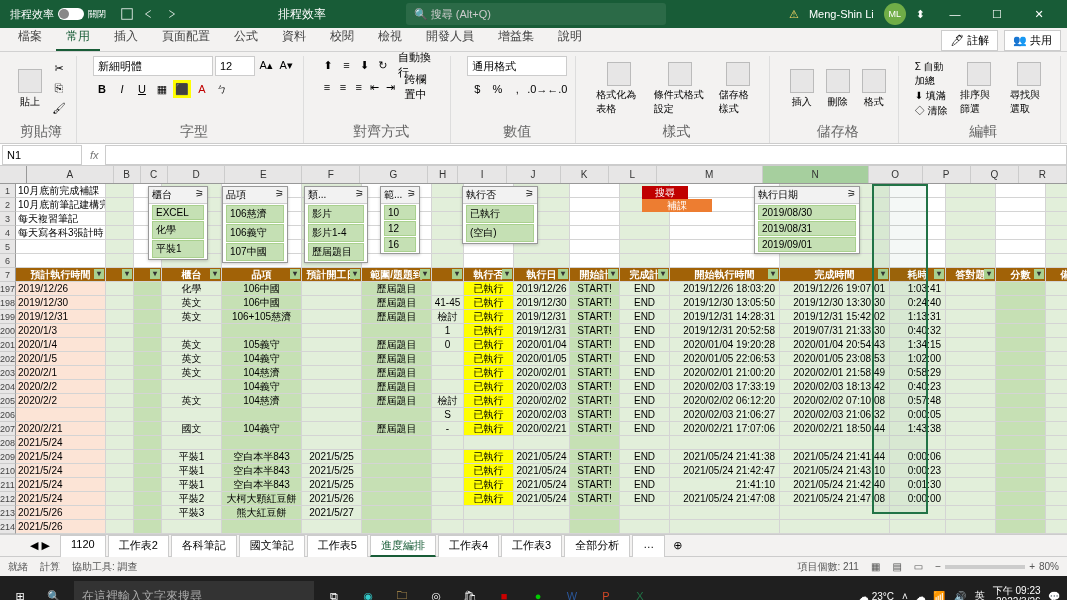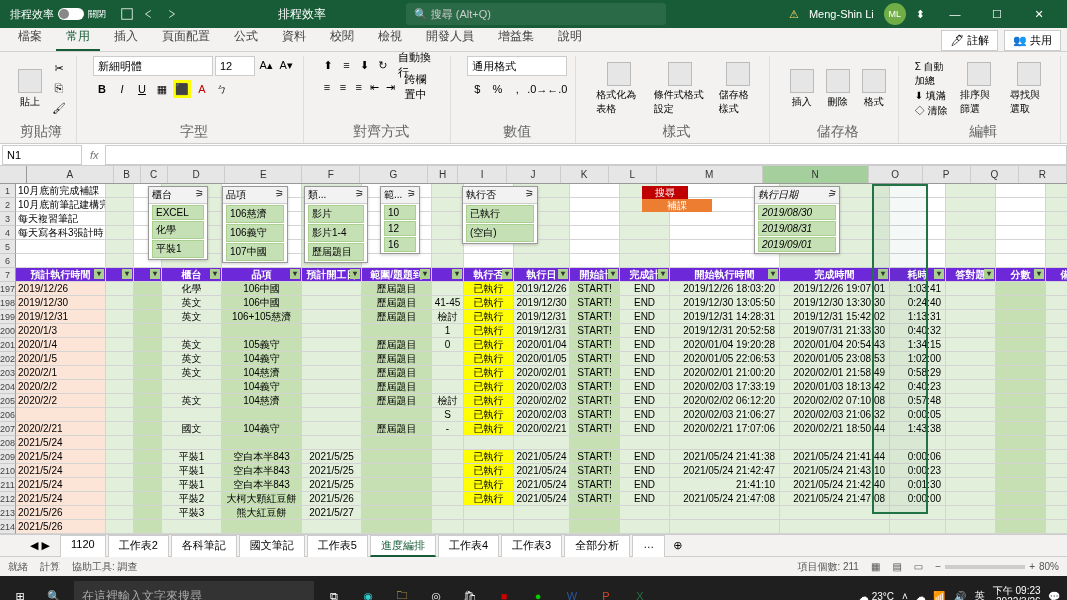--- a/index.html
+++ b/index.html
@@ -41,21 +41,21 @@
 .col-hdrs{display:flex;height:18px;background:#e7e6e6;border-bottom:1px solid #999;}
 .row-hdr-sp{width:28px;border-right:1px solid #999;background:#e7e6e6;}
 .ch{border-right:1px solid #ccc;text-align:center;font-size:10px;color:#333;line-height:18px;}
 .ch.sel{background:#a6cf9e;}
 .gbody{display:flex;}
 .row-hdrs{width:28px;}
 .rh{height:14px;border-bottom:1px solid #ccc;border-right:1px solid #999;background:#e7e6e6;text-align:center;font-size:9px;color:#444;line-height:14px;}
 .cells{position:relative;}
 .row{display:flex;height:14px;}
 .cell{border-right:1px solid #d4d4d4;border-bottom:1px solid #d4d4d4;font-size:10px;padding:0 2px;overflow:hidden;white-space:nowrap;line-height:14px;}
-.hdr-row .cell{background:#6d28d9;color:#fff;font-weight:bold;text-align:center;position:relative;}
+.hdr-row .cell{background:#a16207;color:#fff;font-weight:bold;text-align:center;position:relative;}
 .hdr-row .cell::after{content:"▾";position:absolute;right:1px;top:1px;width:10px;height:10px;background:#a9d08e;color:#333;font-size:8px;line-height:10px;text-align:center;}
 .pink{background:#fce4d6;}
 .lgreen{background:#e2efda;text-align:center;}
 .dgreen{background:#c6e0b4;text-align:center;}
 .yel{background:#ffff00;text-align:center;}
 .rarea{background:#e2efda;text-align:right;padding-right:4px;}
 .slicer{position:absolute;background:#fff;border:1px solid #999;box-shadow:0 1px 3px rgba(0,0,0,.2);font-size:10px;}
 .slicer-hdr{display:flex;justify-content:space-between;padding:1px 3px;background:#f2f2f2;border-bottom:1px solid #ccc;}
 .slicer-item{margin:1px 3px;padding:1px 3px;background:#c5e0b4;border:1px solid #a9d08e;}
 .redbox{position:absolute;background:#c00000;color:#fff;text-align:center;font-size:10px;}
@@ -609,21 +609,21 @@
           <div class="cell cD lgreen"></div>
           <div class="cell cE dgreen">104義守</div>
           <div class="cell cF lgreen"></div>
           <div class="cell cG dgreen">歷屆題目</div>
           <div class="cell cH lgreen"></div>
           <div class="cell cI yel">已執行</div>
           <div class="cell cJ lgreen">2020/02/03</div>
           <div class="cell cK dgreen">START!</div>
           <div class="cell cL lgreen">END</div>
           <div class="cell cM rarea">2020/02/03 17:33:19</div>
-          <div class="cell cN rarea">2020/01/03 18:13:42</div>
+          <div class="cell cN rarea">2020/02/03 18:13:42</div>
           <div class="cell cO rarea">0:40:23</div>
           <div class="cell cP lgreen"></div>
           <div class="cell cQ dgreen"></div>
           <div class="cell cR lgreen"></div>
         </div>
         <div class="row">
           <div class="cell cA pink">2020/2/2</div>
           <div class="cell cB lgreen"></div>
           <div class="cell cC dgreen"></div>
           <div class="cell cD lgreen">英文</div>
@@ -862,21 +862,21 @@
     <div class="slicer-item">16</div>
   </div>
   <div class="slicer" style="left:462px;top:20px;width:76px;">
     <div class="slicer-hdr">
         <span>執行否</span>
         <span>⚞</span>
       </div>
     <div class="slicer-item">已執行</div>
     <div class="slicer-item">(空白)</div>
   </div>
-  <div class="slicer" style="left:754px;top:20px;width:86px;font-style:italic;">
+  <div class="slicer" style="left:754px;top:20px;width:106px;">
     <div class="slicer-hdr">
         <span>執行日期</span>
         <span>⚞</span>
       </div>
     <div class="slicer-item">2019/08/30</div>
     <div class="slicer-item">2019/08/31</div>
     <div class="slicer-item">2019/09/01</div>
   </div>
   <div class="redbox" style="left:642px;top:20px;width:46px;height:13px;">搜尋</div>
   <div class="orangebox" style="left:642px;top:33px;width:70px;height:13px;">補課</div>

